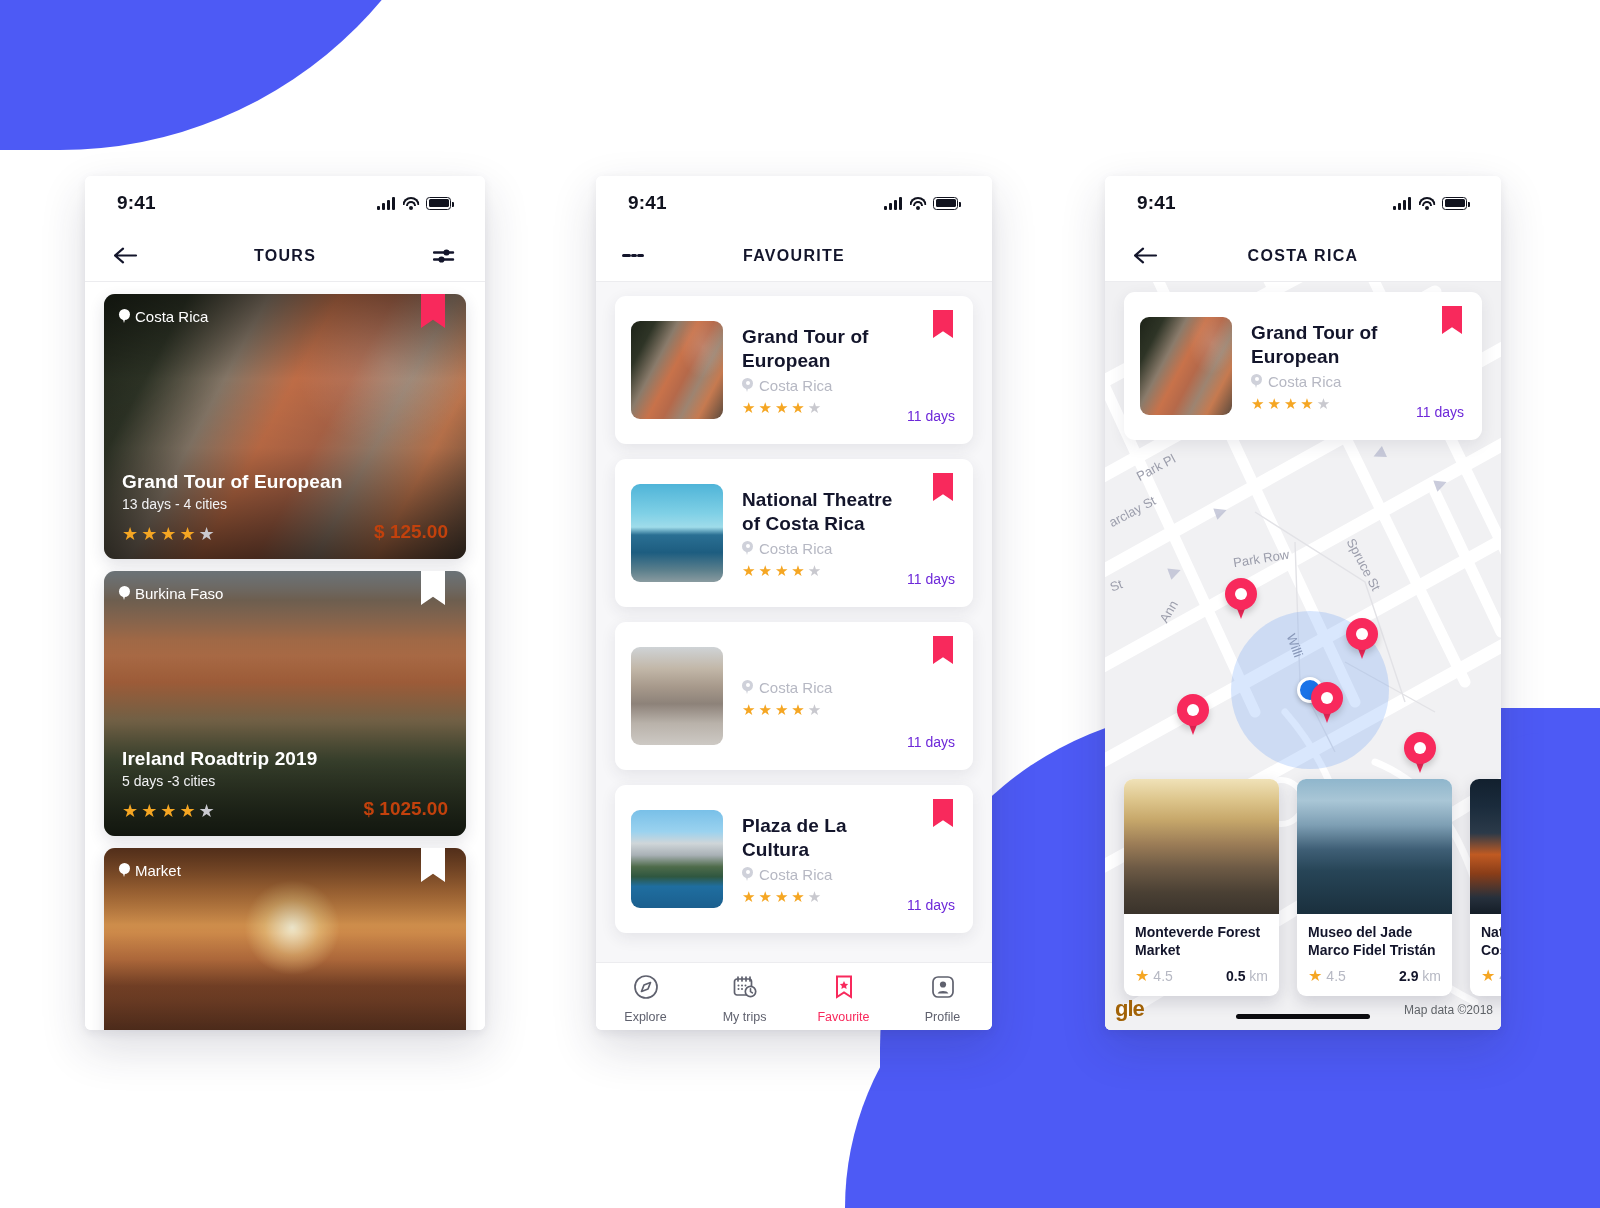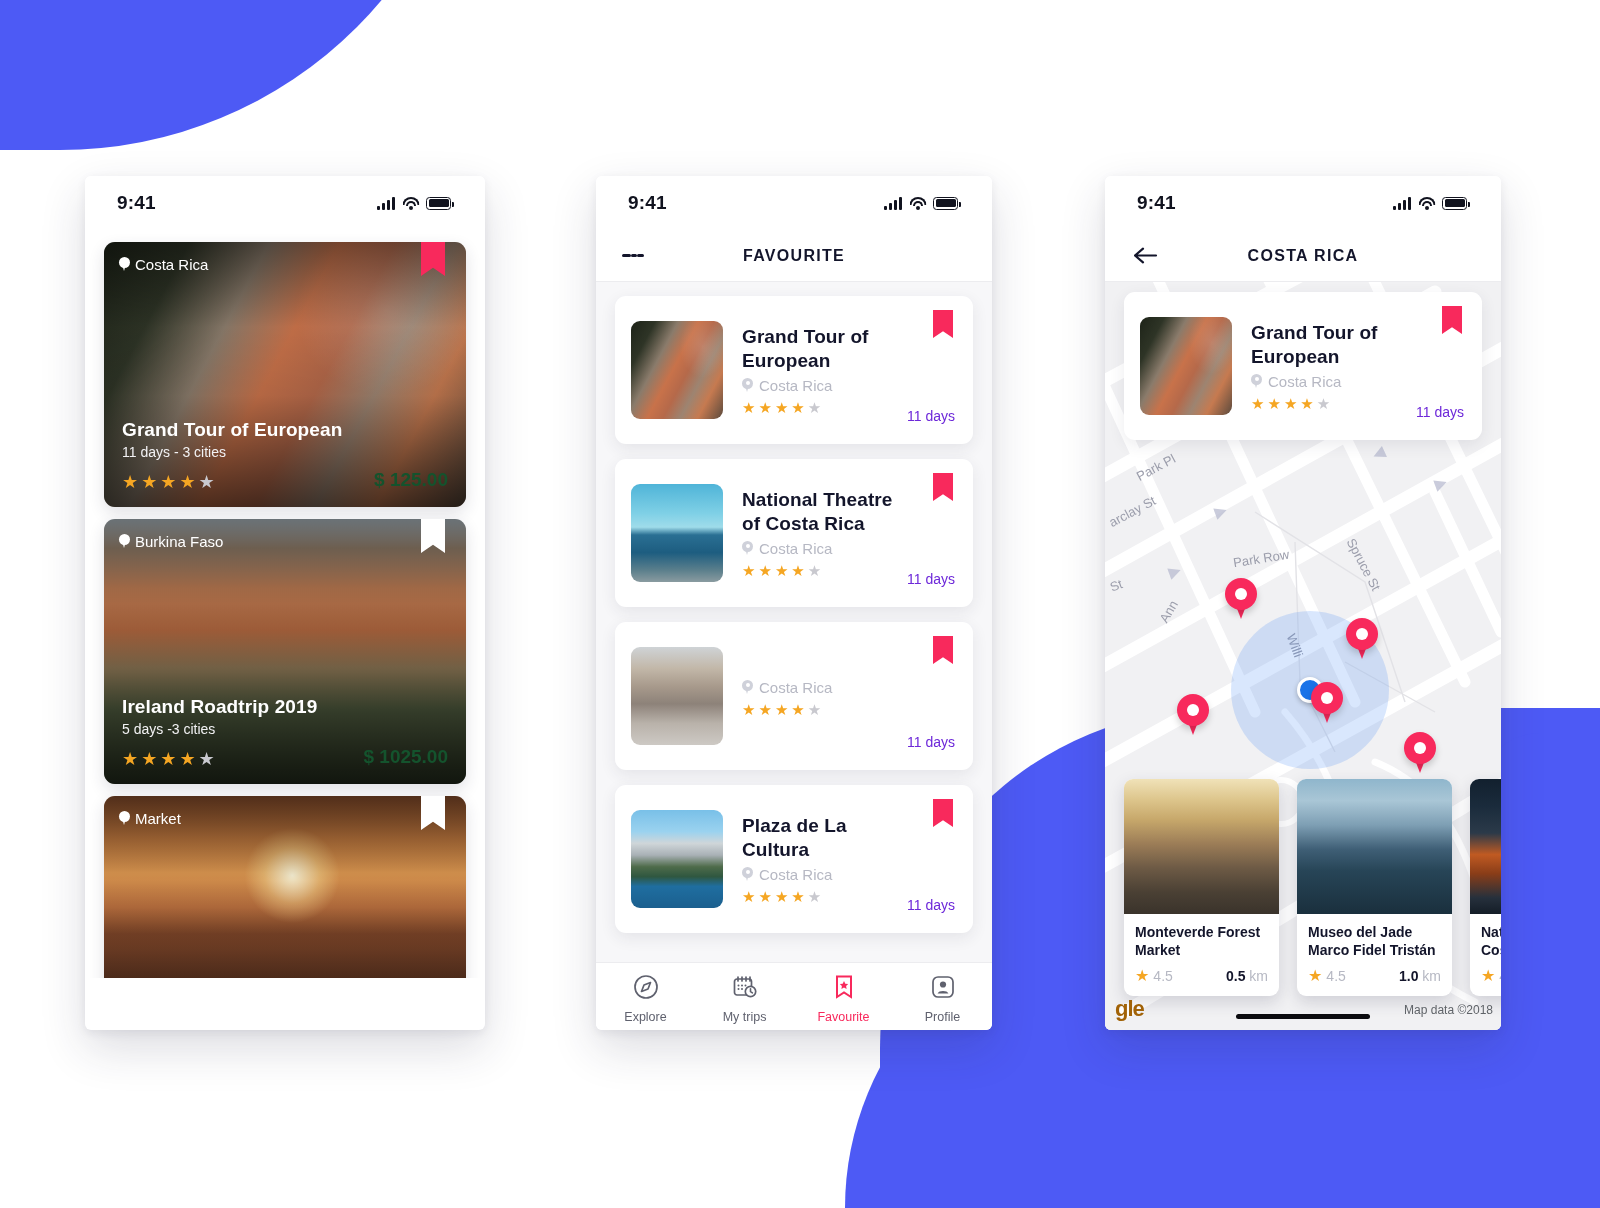--- a/index.html
+++ b/index.html
@@ -95,21 +95,21 @@
   .tour-img { position:absolute; inset:0; }
   .tour-shade { position:absolute; inset:0;
     background:linear-gradient(180deg, rgba(0,0,0,.42) 0%, rgba(0,0,0,.05) 32%, rgba(0,0,0,.10) 58%, rgba(0,0,0,.62) 100%); }
   .tour-loc { position:absolute; top:14px; left:15px; display:flex; align-items:center; gap:5px;
     color:#fff; font-size:15px; }
   .tour-bm { position:absolute; top:0px; right:21px; }
   .tour-bottom { position:absolute; left:18px; right:18px; bottom:16px; color:#fff; }
   .tour-name { font-size:19px; font-weight:bold; letter-spacing:.1px; }
   .tour-sub { font-size:14px; margin-top:3px; color:#f2f2f4; }
   .tour-row { display:flex; align-items:flex-end; justify-content:space-between; margin-top:9px; }
-  .tour-price { font-size:19px; font-weight:bold; color:#14532d; }
+  .tour-price { font-size:19px; font-weight:bold; color:#c2410c; }
 
   .stars { display:flex; gap:3px; }
   .stars span { font-size:18px; line-height:1; color:#f5a623; }
   .stars span.off { color:#c9c9cf; }
   .stars.sm span { font-size:15px; }
 
   
   .pin { width:11px; height:15px; display:inline-block; position:relative; }
   .pin::before { content:""; position:absolute; left:0; top:0; width:11px; height:11px;
     border-radius:50% 50% 50% 50%; background:currentColor; }
@@ -279,37 +279,53 @@
           <span></span>
           <span></span>
           <span></span>
         </div>
       <div class="batt">
           <i></i>
         </div>
     </div>
   </div>
 
+  <div class="navbar">
+    <div class="icon-btn">
+      <svg width="24" height="17" viewBox="0 0 24 17">
+        <path d="M1 8.5 H22 M1 8.5 L9 1.6 M1 8.5 L9 15.4" stroke="#13152b" stroke-width="2.2" fill="none" stroke-linecap="round" stroke-linejoin="round"></path>
+      </svg>
+    </div>
+    <div class="nav-title">TOURS</div>
+    <div class="icon-btn nav-right">
+      <svg width="22" height="16" viewBox="0 0 22 16">
+        <path d="M1 4.5 H20" stroke="#13152b" stroke-width="2.4" stroke-linecap="round"></path>
+        <path d="M1 11.5 H20" stroke="#13152b" stroke-width="2.4" stroke-linecap="round"></path>
+        <circle cx="13.5" cy="4.5" r="3.1" fill="#13152b"></circle>
+        <circle cx="8.5" cy="11.5" r="3.1" fill="#13152b"></circle>
+      </svg>
+    </div>
+  </div>
 
   <div class="tours-body" id="tours-list">
       <div class="tour-card">
         <div class="tour-img ph-porto"></div>
         <div class="tour-shade"></div>
         <div class="tour-loc">
           <span class="pin" style="color:#fff">
             <i></i>
           </span>
           <span>Costa Rica</span>
         </div>
         <div class="tour-bm">
           <span class="bm red"></span>
         </div>
         <div class="tour-bottom">
           <div class="tour-name">Grand Tour of European</div>
-          <div class="tour-sub">11 days - 3 cities</div>
+          <div class="tour-sub">13 days - 4 cities</div>
           <div class="tour-row">
             <div class="stars ">
               <span class="">★</span>
               <span class="">★</span>
               <span class="">★</span>
               <span class="">★</span>
               <span class="off">★</span>
             </div>
             <div class="tour-price">$ 125.00</div>
           </div>
@@ -699,21 +715,21 @@
         </div>
         <div class="place-card">
           <div class="place-img ph-bridge"></div>
           <div class="place-body">
             <div class="place-name">Museo del Jade Marco Fidel Tristán</div>
             <div class="place-row">
               <div class="place-rate">
                 <span class="place-star">★</span>
                 <b>4.5</b>
               </div>
-              <div class="place-dist"><b>1.0</b> <span>km</span></div>
+              <div class="place-dist"><b>2.9</b> <span>km</span></div>
             </div>
           </div>
         </div>
         <div class="place-card">
           <div class="place-img ph-night"></div>
           <div class="place-body">
             <div class="place-name">National Theatre of Costa Rica</div>
             <div class="place-row">
               <div class="place-rate">
                 <span class="place-star">★</span>

